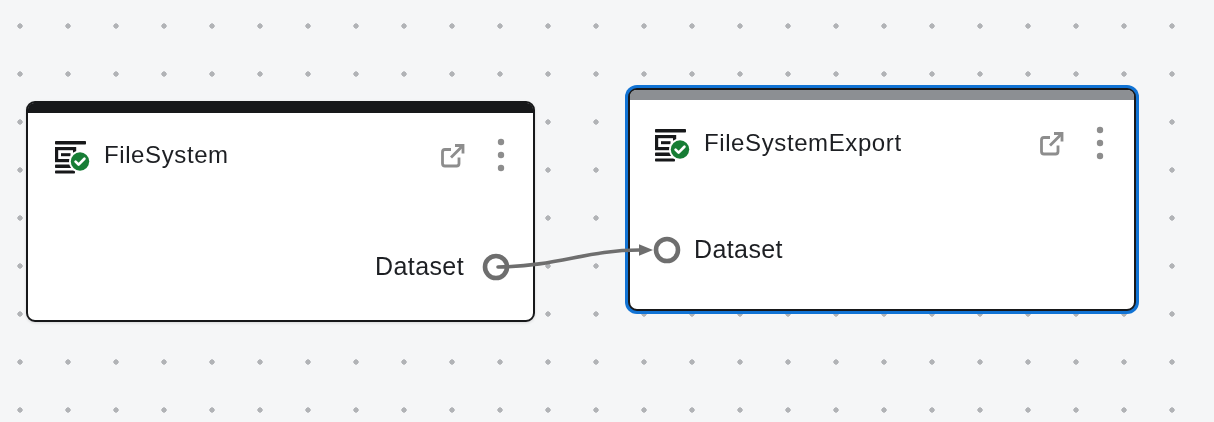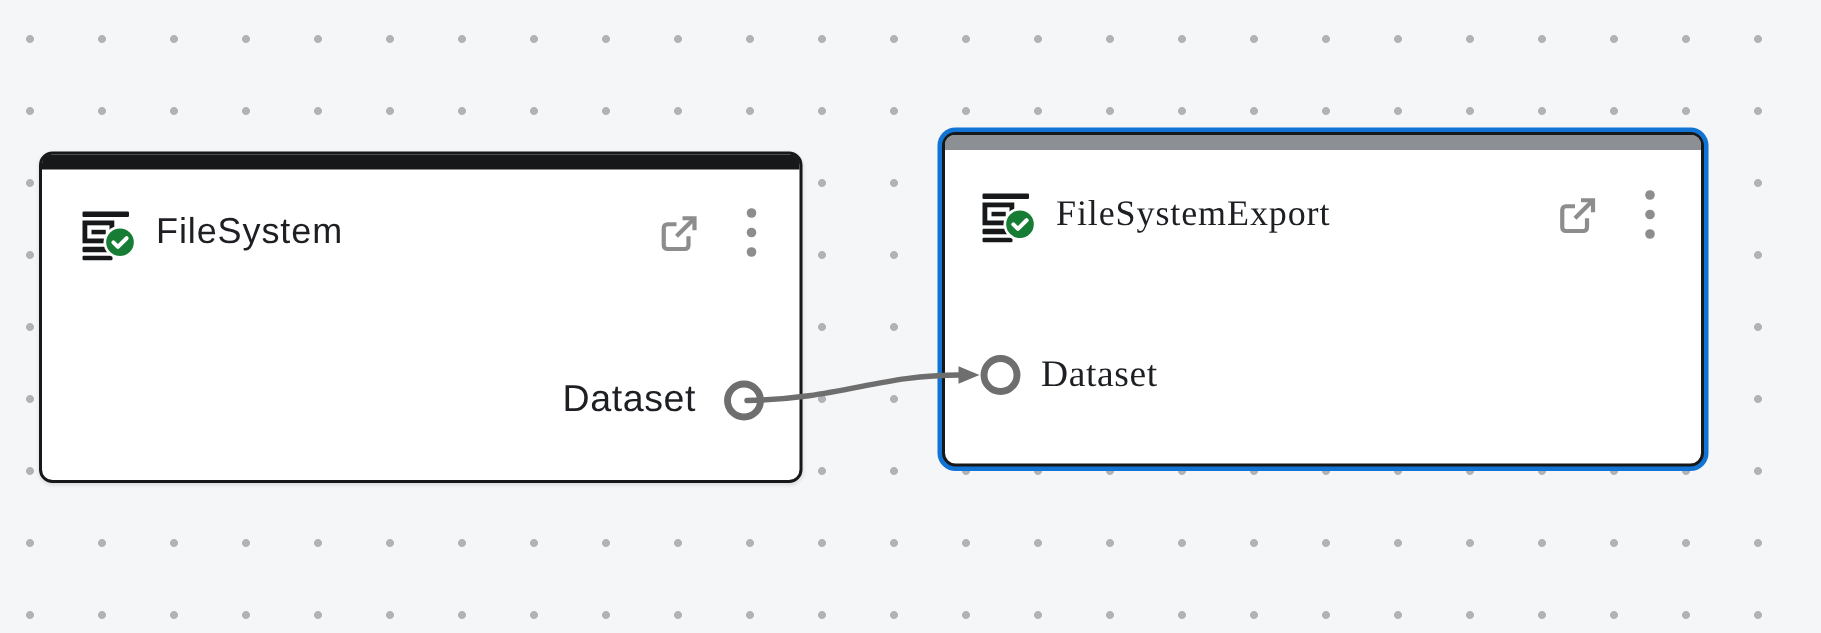--- a/index.html
+++ b/index.html
@@ -12,21 +12,21 @@
     font-family:"Liberation Sans", sans-serif;
     color:#1d1f23;
   }
   .node {
     position:absolute; background:#ffffff;
     border:2px solid #17181a; border-radius:9px;
     box-shadow:0 1px 3px rgba(0,0,0,0.12);
   }
   .node-left  { left:14px;  top:101px; width:505px; height:217px;margin-left:12px; }
   .node-right { left:628px; top:88px;  width:504px; height:219px;
-                box-shadow:0 0 0 3px #1173d4;font-family:Liberation Serif, serif; }
+                box-shadow:0 0 0 3px #1173d4; }
   .node-header {
     position:absolute; top:0; left:0; right:0; height:10px;
     border-radius:6px 6px 0 0;
   }
   .header-dark { background:#17181a; }
   .header-gray { background:#8c8f93; }
 
   .title-row {
     position:absolute; left:0; right:0; height:44px;
     display:flex; align-items:center;

